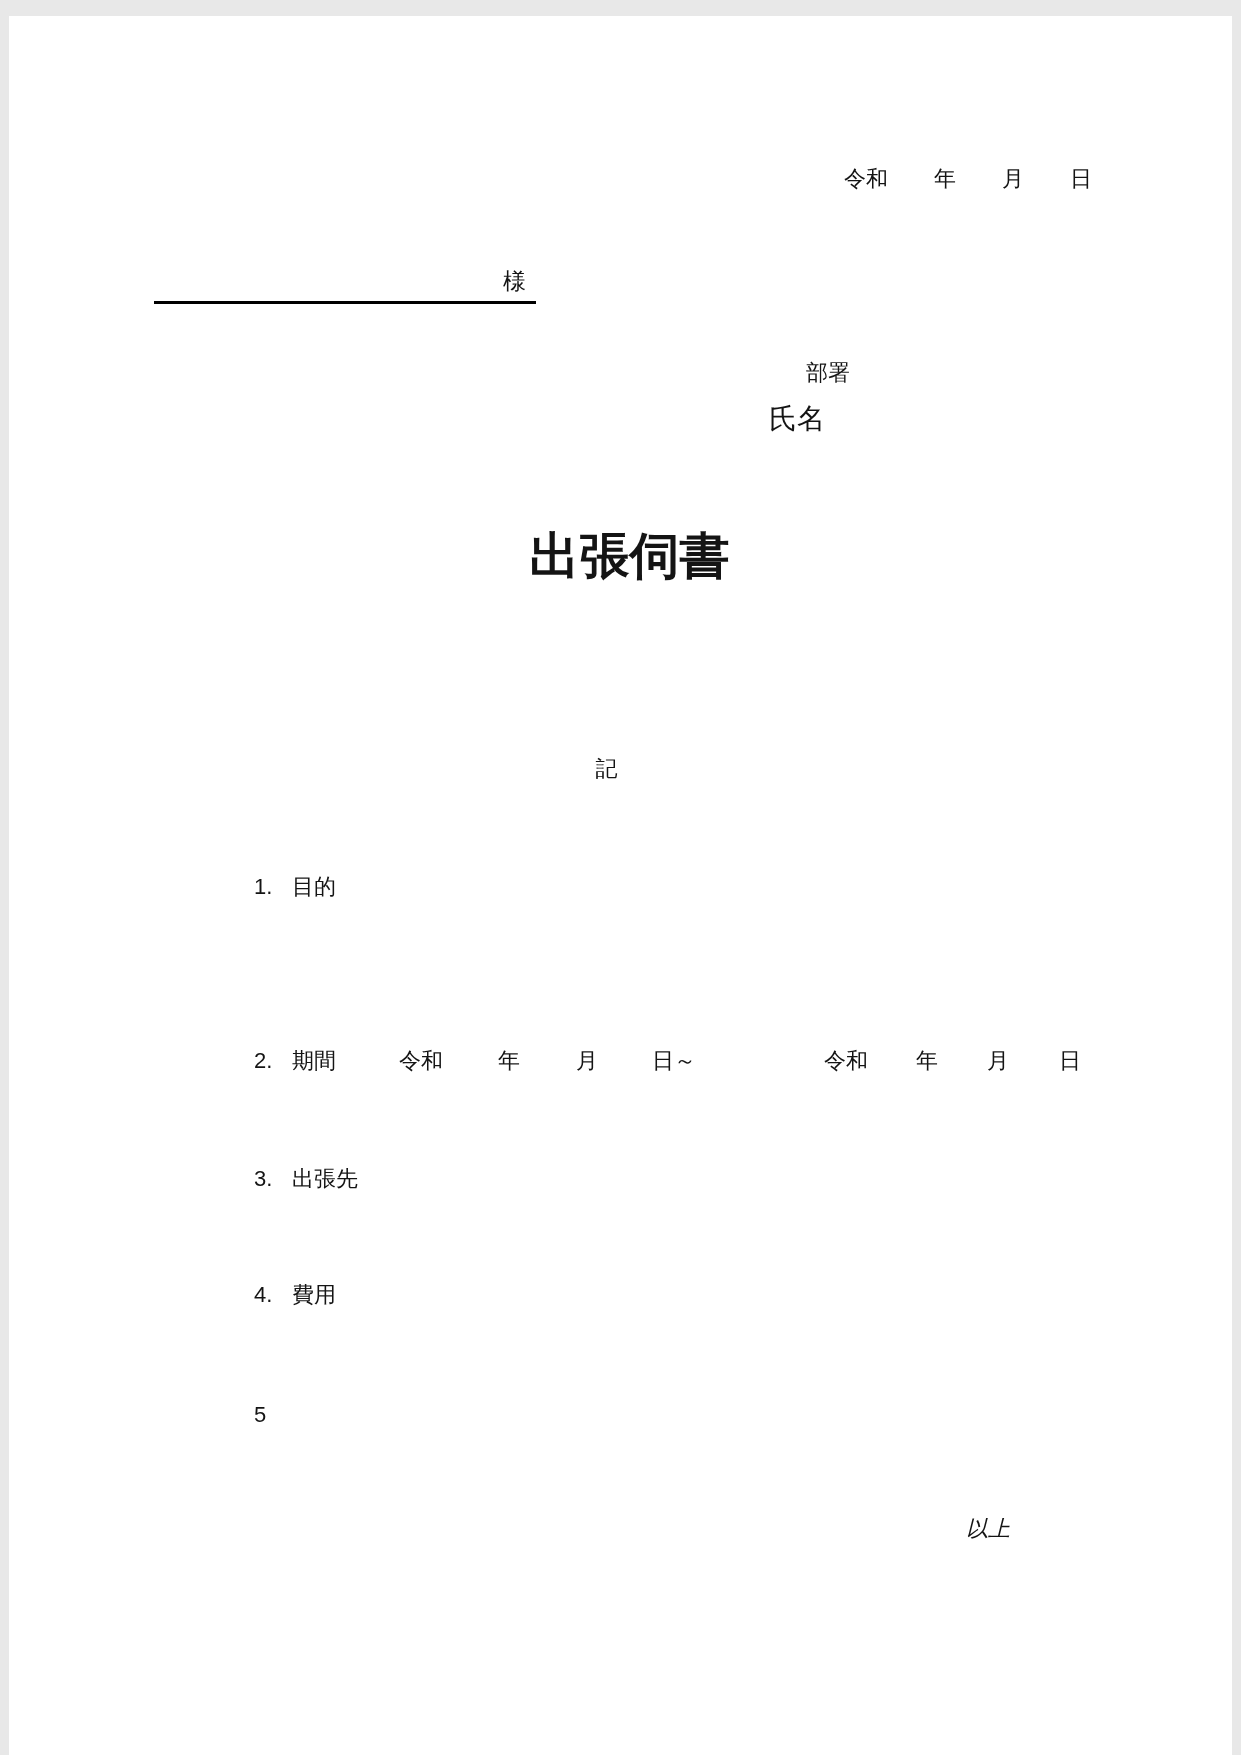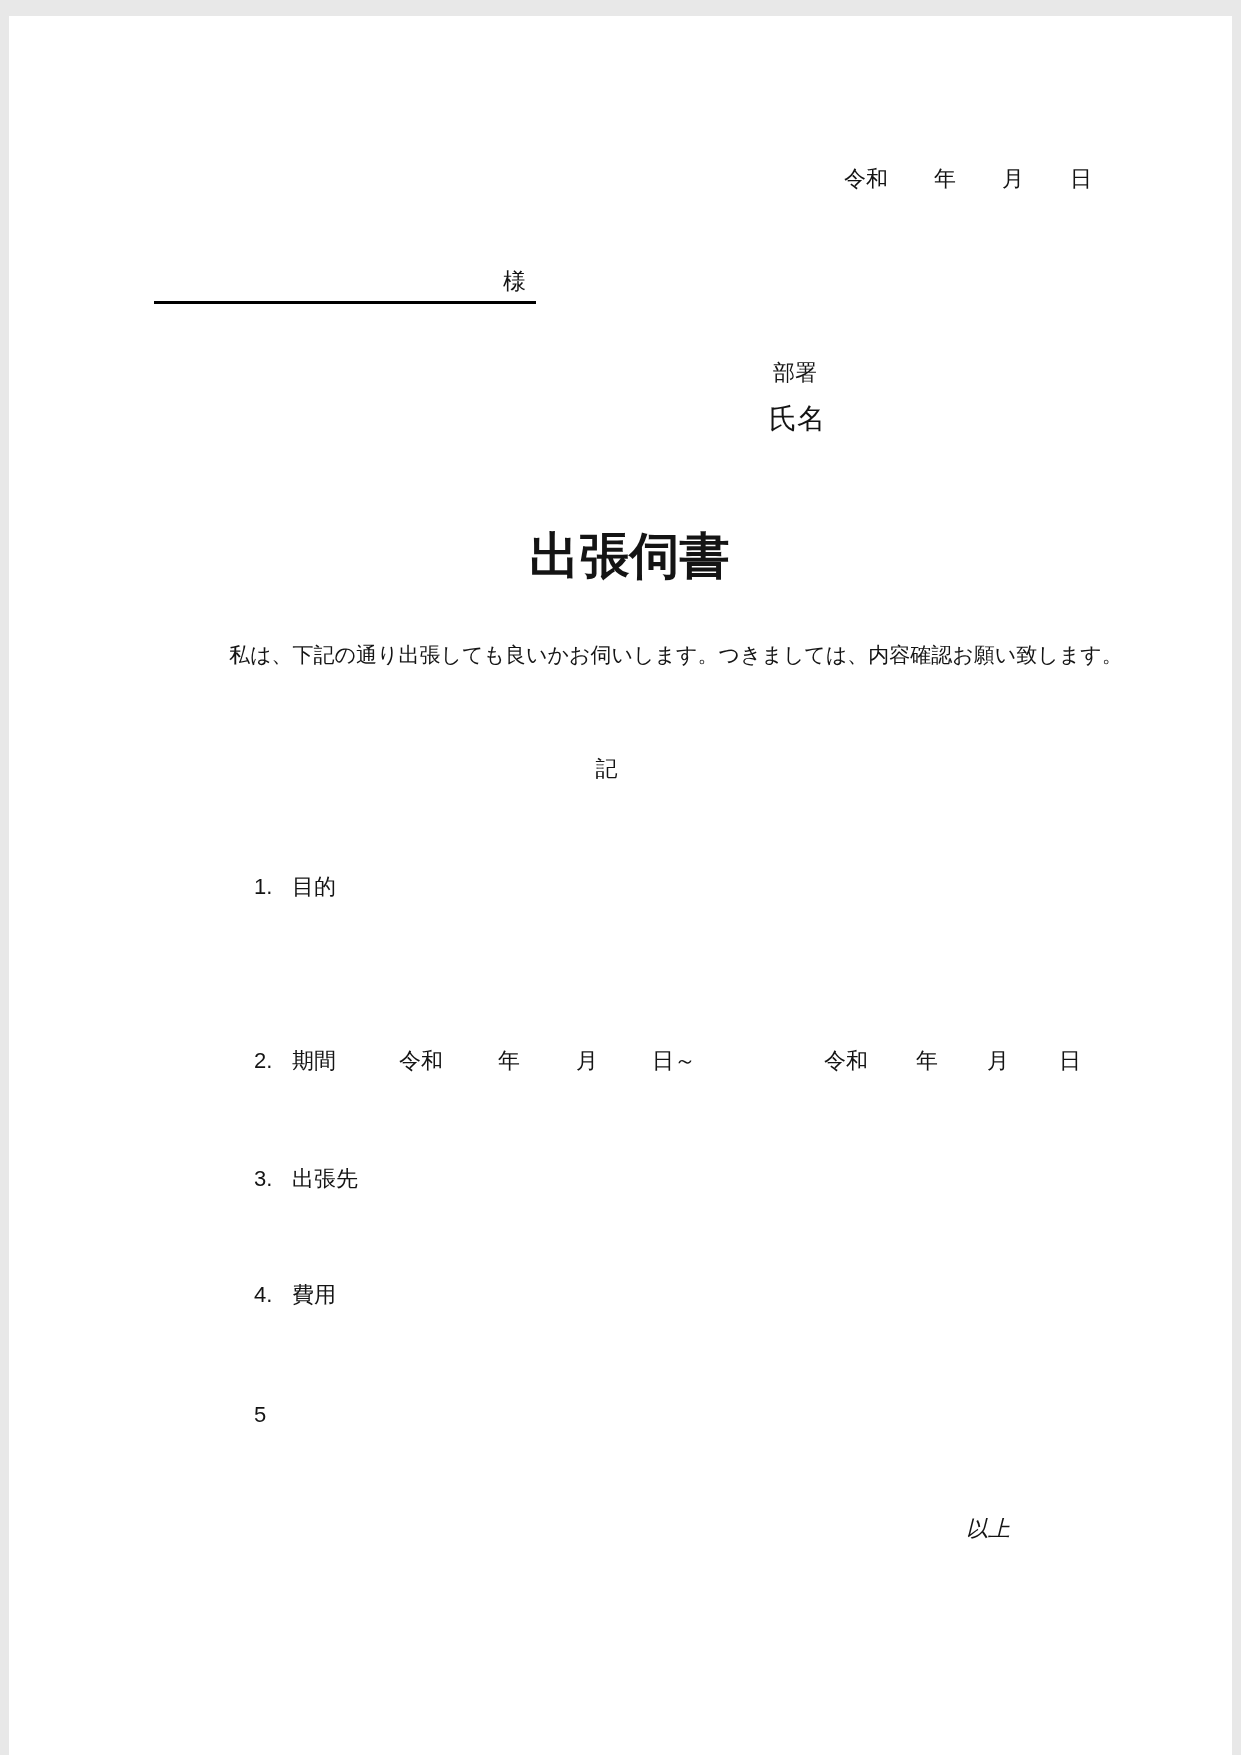--- a/index.html
+++ b/index.html
@@ -29,21 +29,21 @@
     left: 145px; top: 216px;
     width: 382px; height: 72px;
     border-bottom: 3px solid #000;
     box-sizing: border-box;
     display: flex; justify-content: flex-end; align-items: flex-end;
     padding: 0 10px 6px 0;
     font-size: 23px; line-height: 28px;
   }
 
   
-  .sender-dept { position: absolute; left: 764px; top: 342px; font-size: 22px; line-height: 30px; }
+  .sender-dept { position: absolute; left: 797px; top: 342px; font-size: 22px; line-height: 30px; }
   .sender-name { position: absolute; left: 760px; top: 388px; font-size: 28px; line-height: 30px; }
 
   
   .doc-title {
     position: absolute;
     left: 0; top: 516px; width: 1241px;
     text-align: center;
     font-size: 50px; font-weight: bold; line-height: 48px;
   }
 
@@ -104,21 +104,20 @@
 
   <div class="addressee">
     <span class="txt">様</span>
   </div>
 
   <div class="sender-dept txt">部署</div>
   <div class="sender-name txt">氏名</div>
 
   <div class="doc-title txt">出張伺書</div>
 
-  <div class="body-text txt">私は、下記の通り出張しても良いかお伺いします。つきましては、内容確認お願い致します。</div>
 
   <div class="record-marker txt">記</div>
 
   <div class="item item-1">
     <span class="num txt">1.</span>
     <span class="txt">目的</span>
   </div>
 
   <div class="item item-2">
     <span class="num txt">2.</span>

